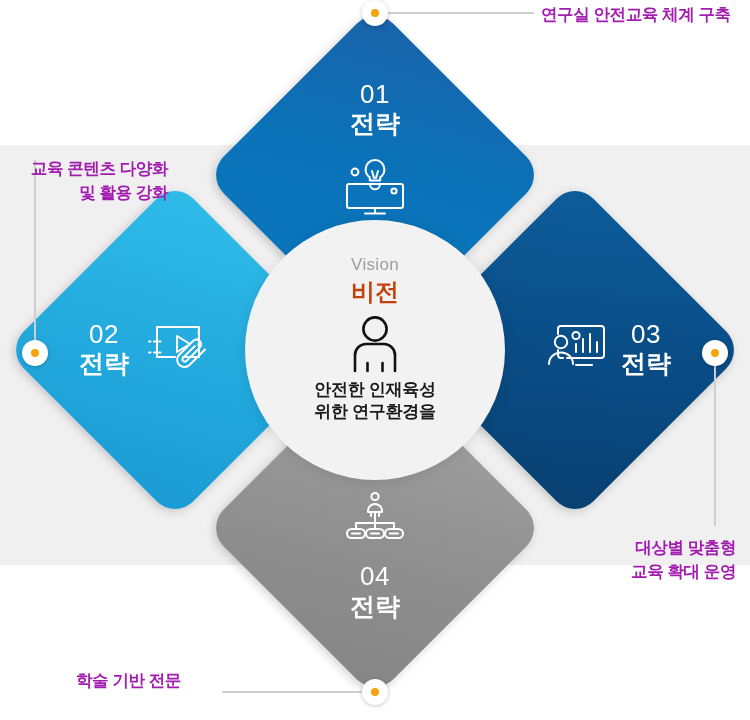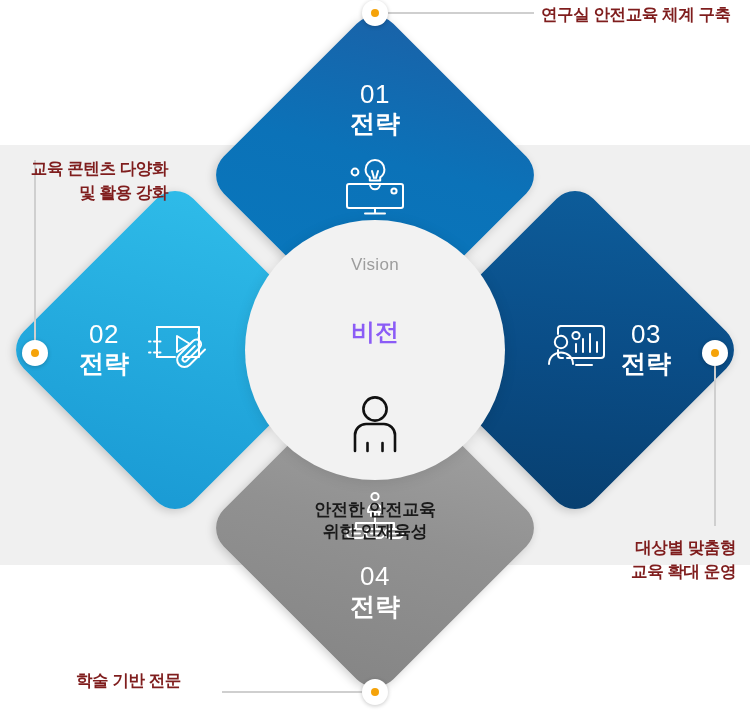--- a/index.html
+++ b/index.html
@@ -67,24 +67,23 @@
 
   
   #vision-circle{
     position:absolute;left:245px;top:220px;width:260px;height:260px;
     border-radius:50%;
     background:#f2f2f2;
     box-shadow:0 2px 14px rgba(0,0,0,.10);
     display:flex;flex-direction:column;align-items:center;
     padding-top:36px;box-sizing:border-box;
     z-index:20;
-    gap:40px;
   }
   #vision-en{font-size:17px;color:#9d9d9d;letter-spacing:.3px;line-height:1;}
-  #vision-ko{font-size:24px;color:#8b5cf6;font-weight:700;margin-top:6px;line-height:1.1;}
+  #vision-ko{font-size:24px;color:#c2410c;font-weight:700;margin-top:6px;line-height:1.1;}
   #vision-person{margin-top:10px;}
   #vision-desc{
     margin-top:2px;font-size:17px;font-weight:700;color:#1a1a1a;
     text-align:center;line-height:1.28;letter-spacing:-.3px;
   }
 
   
   .conn-dot{
     position:absolute;width:26px;height:26px;border-radius:50%;
     background:#ffffff;box-shadow:0 1px 4px rgba(0,0,0,.22);
@@ -93,21 +92,21 @@
   .conn-dot::after{
     content:"";position:absolute;left:9px;top:9px;
     width:8px;height:8px;border-radius:50%;background:#f5a30a;
   }
   .conn-line{position:absolute;background:#cfcfcf;z-index:5;}
   .conn-line.h{height:1.5px;}
   .conn-line.v{width:1.5px;}
 
   
   .out-label{
-    position:absolute;color:#7f1d1d;font-weight:700;
+    position:absolute;color:#a21caf;font-weight:700;
     font-size:16.5px;line-height:1.45;letter-spacing:-.4px;z-index:25;
   }
   .ta-l{text-align:left;}
   .ta-r{text-align:right;}
 </style>
 </head>
 <body>
 
 <div id="stage">
 
@@ -223,22 +222,22 @@
     <div id="vision-ko">비전</div>
     <span id="vision-person">
       <svg width="52" height="58" viewBox="0 0 52 58" fill="none" stroke="#111111" stroke-width="2.6" stroke-linecap="round" stroke-linejoin="round">
         <circle cx="26" cy="14" r="11.6"></circle>
         <path d="M6 56V40c0-6.1 5-11 11.1-11h17.8C41 29 46 33.9 46 40v16"></path>
         <line x1="18.5" y1="48" x2="18.5" y2="56"></line>
         <line x1="33.5" y1="48" x2="33.5" y2="56"></line>
       </svg>
     </span>
     <div id="vision-desc">
-      <div>안전한 안전교육</div>
-      <div>위한 인재육성</div>
+      <div>안전한 인재육성</div>
+      <div>위한 연구환경을</div>
     </div>
   </div>
 
   <div class="conn-dot" style="left:362px;top:0px;"></div>
   <div class="conn-dot" style="left:22px;top:340px;"></div>
   <div class="conn-dot" style="left:702px;top:340px;"></div>
   <div class="conn-dot" style="left:362px;top:679px;"></div>
 
   <div class="out-label ta-l" style="left:541px;top:3px;width:205px;">
     <div>연구실 안전교육 체계 구축</div>

